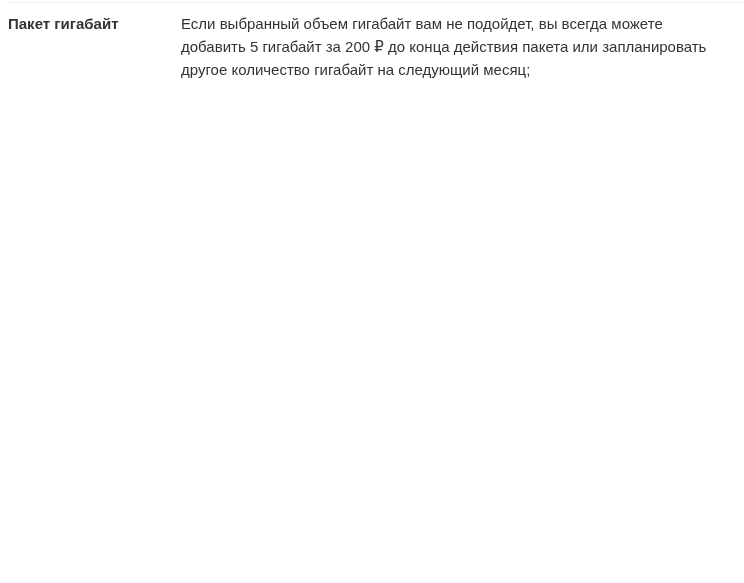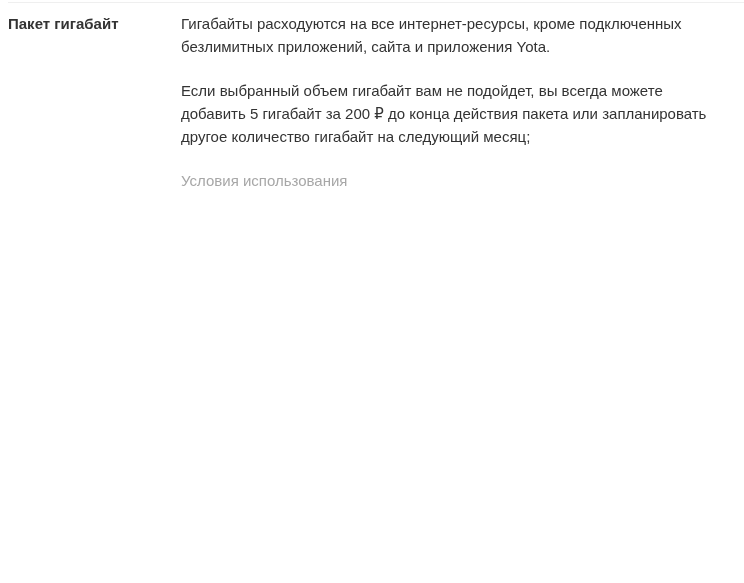--- a/index.html
+++ b/index.html
@@ -57,21 +57,18 @@
 </head>
 <body>
 
 <div class="page">
   <div class="divider"></div>
   <div class="row">
     <div class="label-col">
       <div class="row-label">Пакет гигабайт</div>
     </div>
     <div class="content-col">
-      <p>Гигабайты расходуются на все интернет-ресурсы, кроме подключенных
-безлимитных приложений, сайта и приложения Yota.</p>
       <p>Если выбранный объем гигабайт вам не подойдет, вы всегда можете
 добавить 5 гигабайт за 200 ₽ до конца действия пакета или запланировать
 другое количество гигабайт на следующий месяц;</p>
-      <p class="subheading">Условия использования</p>
     </div>
   </div>
 </div>
 
 </body></html>

